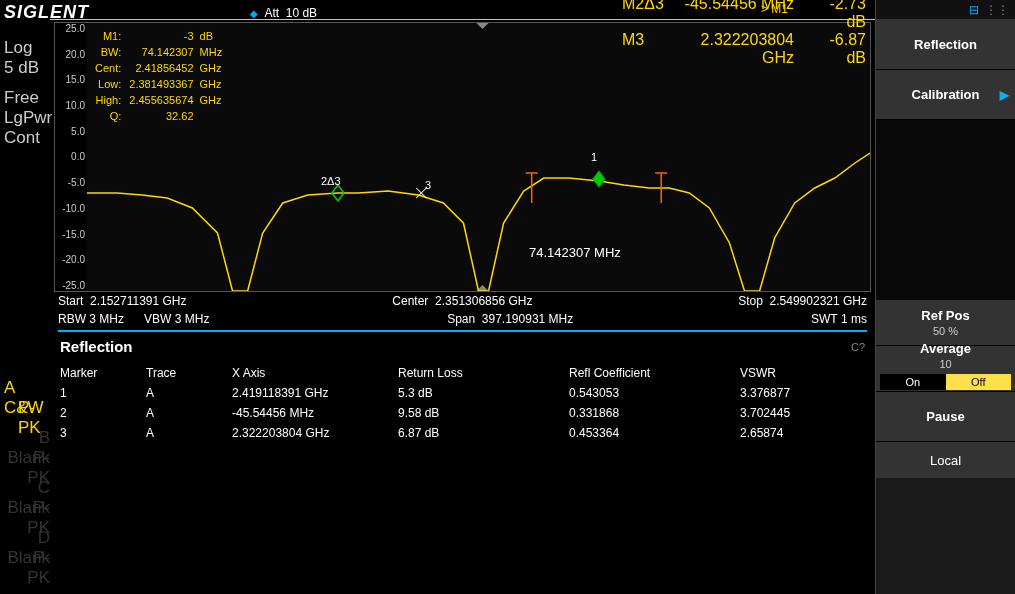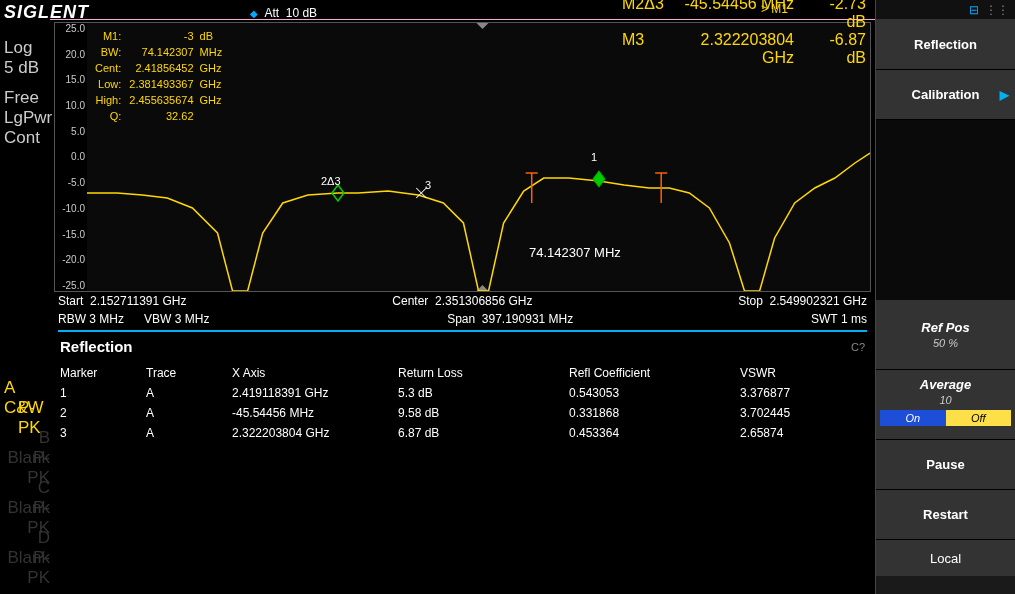--- a/index.html
+++ b/index.html
@@ -38,25 +38,25 @@
   .table-row { display:flex; gap:16px; padding:3px 0; }
   .table-row.header { color:#fff; font-weight:normal; }
   .table-row > div:nth-child(1) { width:70px; }
   .table-row > div:nth-child(2) { width:70px; }
   .table-row > div:nth-child(3) { width:150px; }
   .table-row > div:nth-child(4) { width:155px; }
   .table-row > div:nth-child(5) { width:155px; }
   .table-row > div:nth-child(6) { width:120px; }
   .sidebar { width: 140px; background:#1a1a1a; border-left:1px solid #444; display:flex; flex-direction:column; }
   .sidebar-item { border-bottom:1px solid #000; background:#333; text-align:center; padding:10px 4px; font-size:13px; color:#fff; position:relative; height:50px; display:flex; flex-direction:column; justify-content:center; align-items:center; }
-  .sidebar-item.tall { height:70px;font-style:italic; }
+  .sidebar-item.tall { height:46px; }
   .sidebar-item .arrow { position:absolute; right:6px; top:50%; transform:translateY(-50%); color:#06b0f0; font-size:12px; }
   .sidebar-sub { font-size:11px; color:#ccc; margin-top:2px; }
   .toggle { display:flex; width:100%; font-size:11px; }
-  .toggle div { flex:1; text-align:center; padding:2px 0; background:#1d4ed8; }
+  .toggle div { flex:1; text-align:center; padding:2px 0; background:#000000; }
   .toggle div.active { background:#fde047; color:#000; }
   .spacer-dark { flex:0 0 auto; background:#0a0a0a; }
   .top-icons { display:flex; justify-content:flex-end; gap:6px; padding:3px 6px; background:#111; border-bottom:1px solid #333; height:20px; align-items:center;}
   .top-icons span { color:#0af; font-size:12px; }
 </style>
 </head>
 <body>
 
 <div class="root">
 
@@ -263,20 +263,17 @@
       <span style="font-weight:bold">Average</span>
       <span class="sidebar-sub">10</span>
       <div class="toggle" style="margin-top:4px">
         <div>On</div>
         <div class="active">Off</div>
       </div>
     </div>
     <div class="sidebar-item" style="font-weight:bold">
       <span>Pause</span>
     </div>
-    <div class="sidebar-item" style="font-weight:bold">
-      <span>Restart</span>
-    </div>
     <div class="sidebar-item" style="border-bottom:0; height:36px">
       <span>Local</span>
     </div>
   </div>
 </div>
 
 </body></html>

